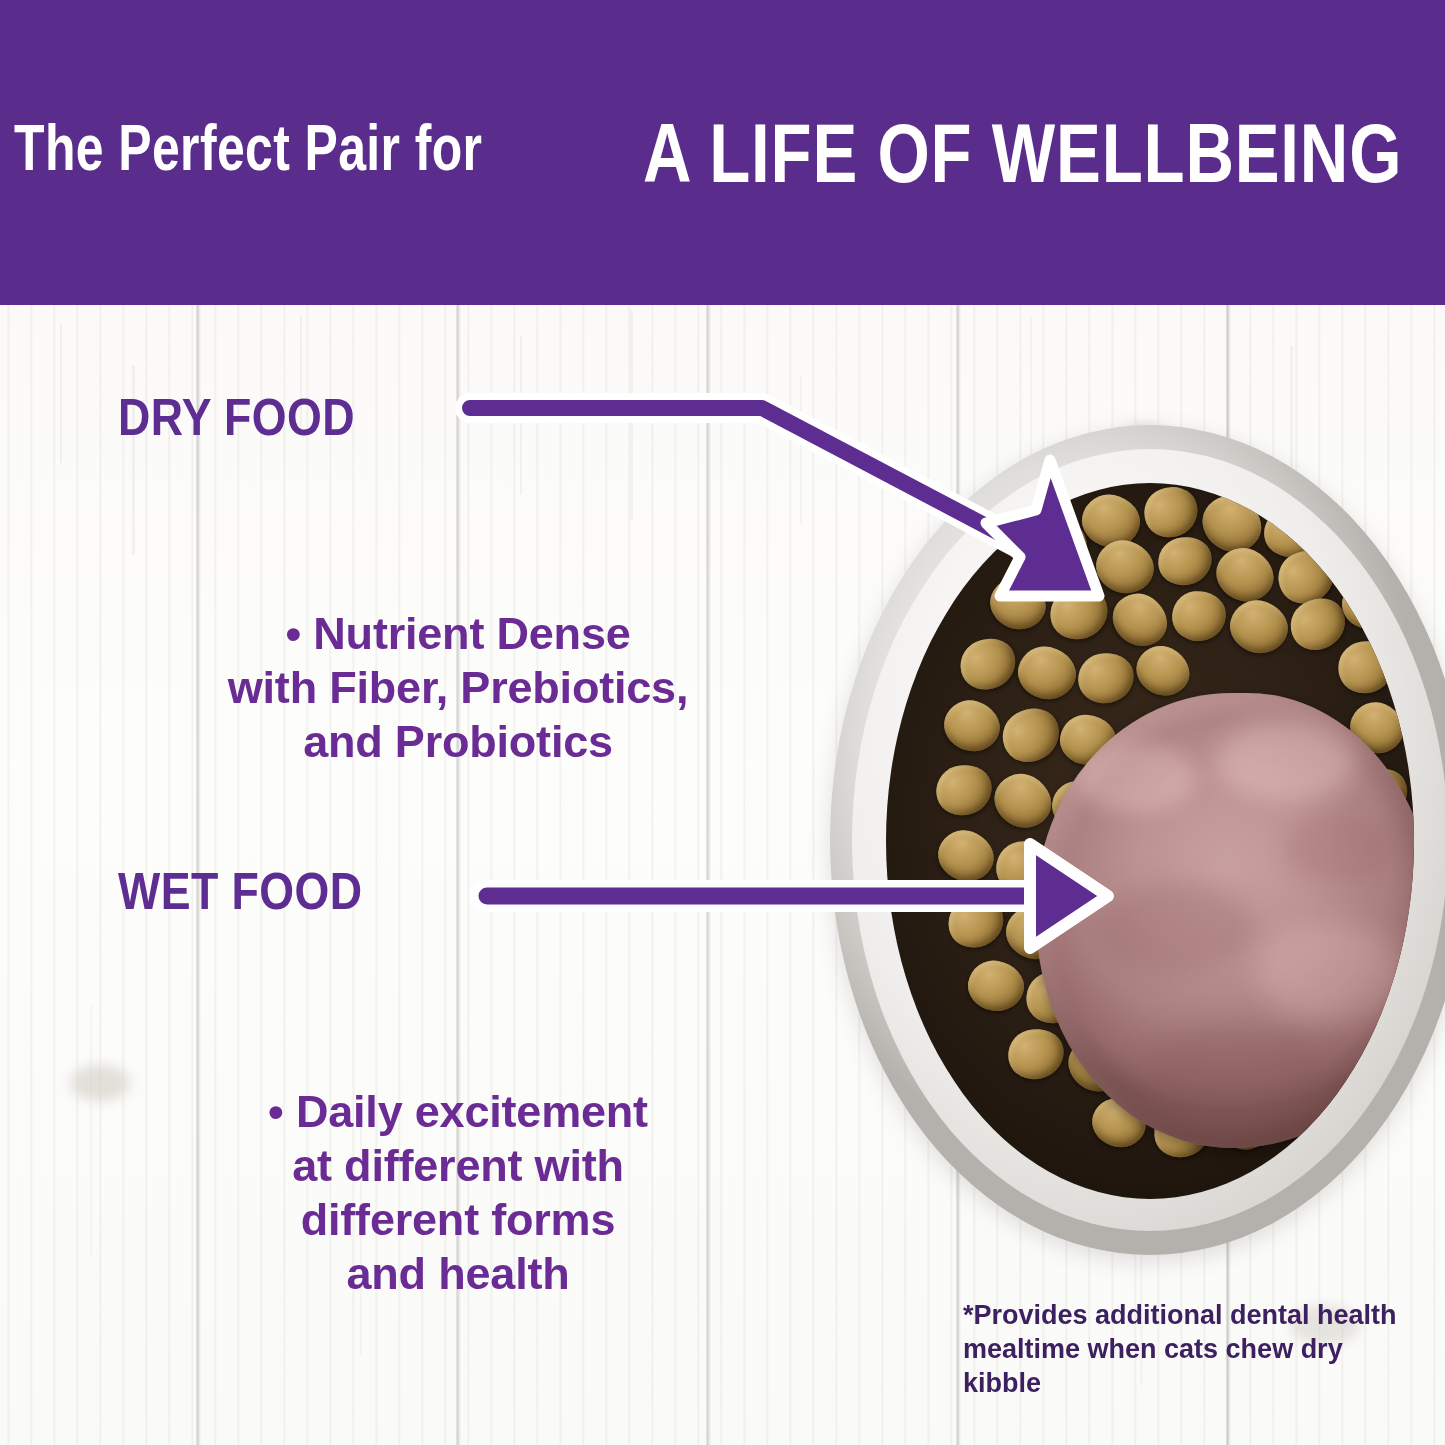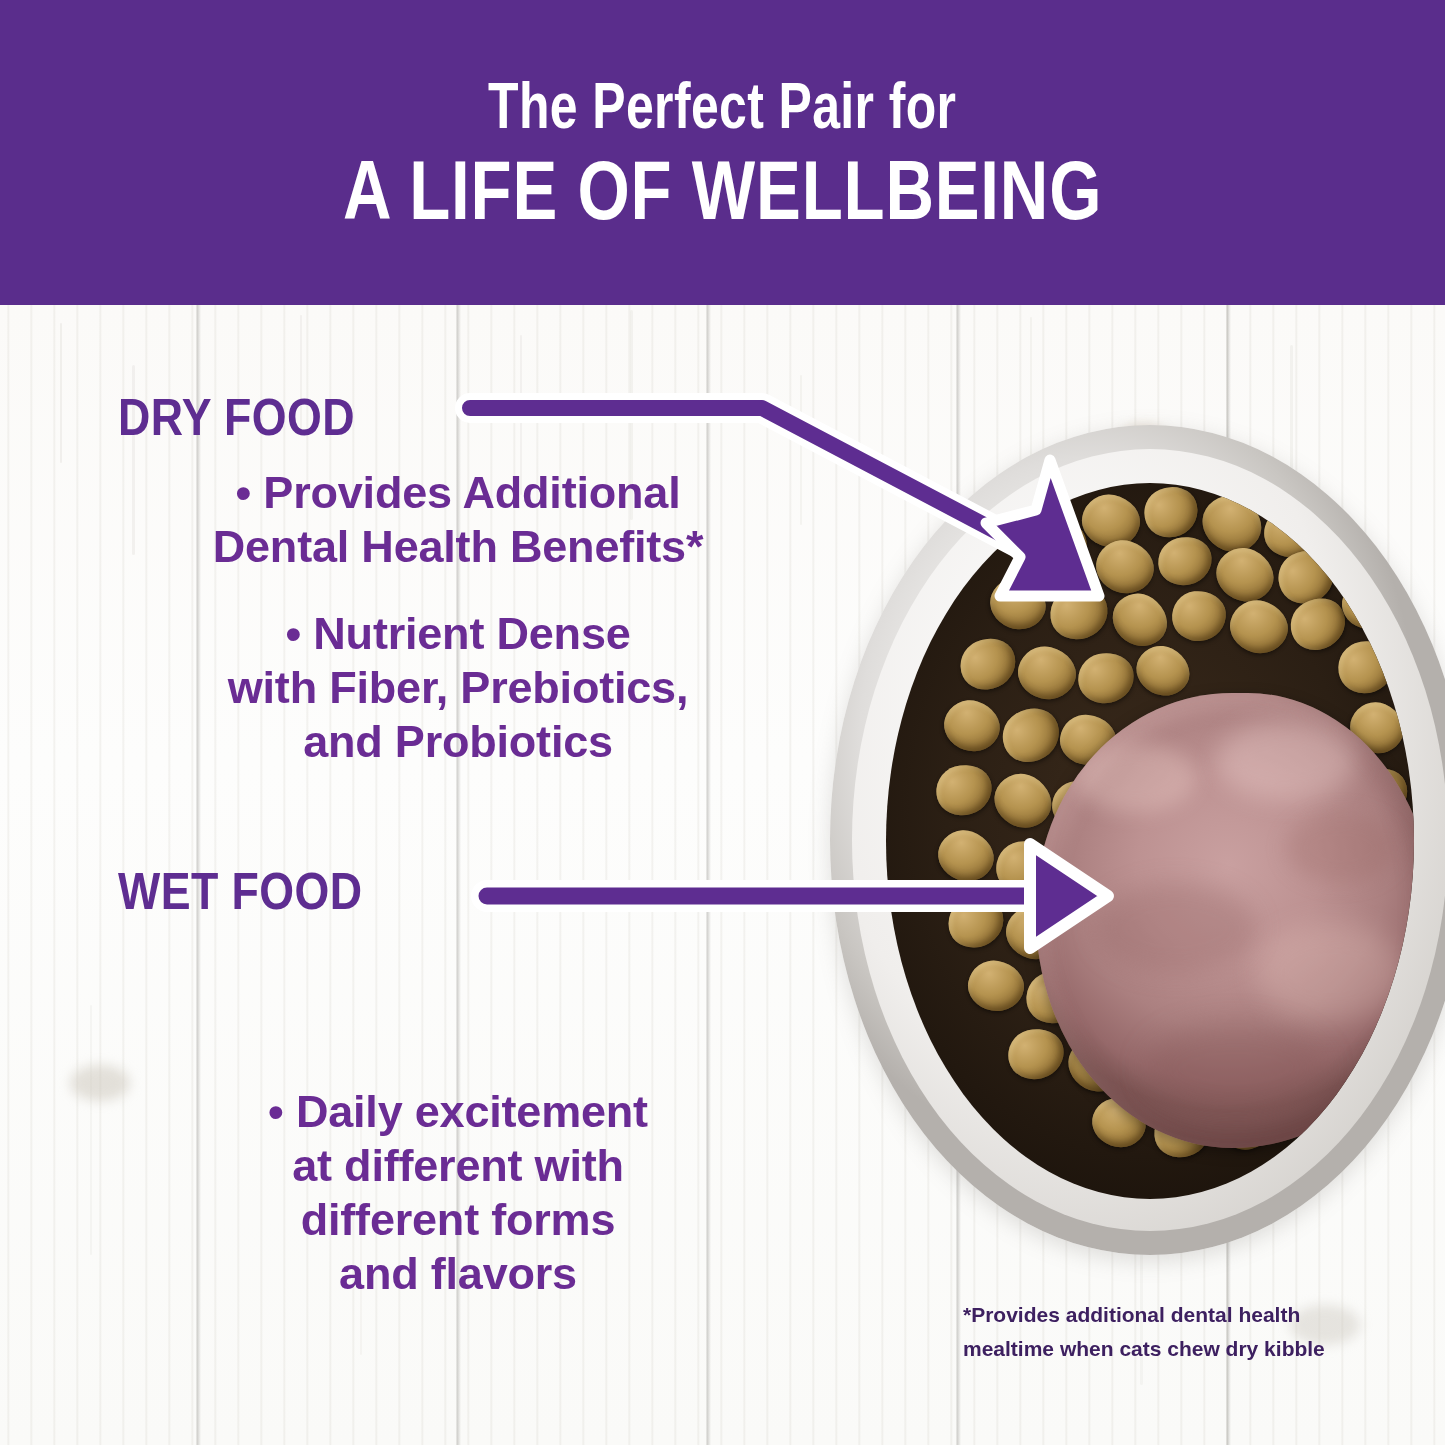--- a/index.html
+++ b/index.html
@@ -35,21 +35,21 @@
       linear-gradient(to bottom, #fbfaf8 0%, #fdfdfc 40%, #fafaf8 100%);
   }
   .grain{position:absolute;background:rgba(190,186,176,.35);border-radius:2px;}
   .smudge{position:absolute;border-radius:50%;filter:blur(6px);}
 
   
   .header{
     position:absolute;left:0;top:0;width:1445px;height:305px;
     background:#5a2d8c;
     box-sizing:border-box;
-    display:flex;flex-direction:column;align-items:center;justify-content:center;
+    display:flex;flex-direction:row;align-items:center;justify-content:center;
   }
   .title1{
     color:#ffffff;
     font-family:"Liberation Sans", sans-serif;
     font-weight:bold;
     font-size:64px;
     letter-spacing:.5px;
     transform:scaleX(.78);
     transform-origin:center;
     white-space:nowrap;
@@ -126,21 +126,21 @@
     box-shadow:inset -10px -14px 26px rgba(80,45,45,.45), inset 8px 10px 22px rgba(255,220,215,.3), 0 4px 14px rgba(0,0,0,.35);
     overflow:hidden;
   }
   .pate-tex{position:absolute;border-radius:50%;}
 
   
   .footnote{
     position:absolute;
     color:#3d2060;
     font-weight:bold;
-    font-size:21px;
+    font-size:27px;
     line-height:34px;
     text-align:left;
   }
 </style>
 </head>
 <body>
 
 <div class="canvas">
 
   <div class="wood">
@@ -250,39 +250,35 @@
       <path d="M 487 896 L 1035 896" fill="none" stroke="#ffffff" stroke-width="32" stroke-linecap="round" stroke-linejoin="round"></path>
       <path d="M 487 896 L 1035 896" fill="none" stroke="#5e2d91" stroke-width="17" stroke-linecap="round" stroke-linejoin="round"></path>
       <polygon points="1108,896 1030,948 1030,844" fill="#5e2d91" stroke="#ffffff" stroke-width="12" stroke-linejoin="round"></polygon>
     </g>
   </svg>
 
   <div class="copy">
 
     <div class="sec-head" style="left:118px;top:82px;">DRY FOOD</div>
 
-    <div class="bullet" style="left:118px;top:161px;width:680px;">
-      <div>• Provides Additional</div>
-      <div>Dental Health Benefits*</div>
-    </div>
 
     <div class="bullet" style="left:118px;top:302px;width:680px;">
       <div>• Nutrient Dense</div>
       <div>with Fiber, Prebiotics,</div>
       <div>and Probiotics</div>
     </div>
 
     <div class="sec-head" style="left:118px;top:556px;">WET FOOD</div>
 
 
     <div class="bullet" style="left:118px;top:780px;width:680px;">
       <div>• Daily excitement</div>
       <div>at different with</div>
       <div>different forms</div>
-      <div>and flavors</div>
+      <div>and health</div>
     </div>
   </div>
 
   <div class="footnote" style="left:963px;top:1298px;width:460px;">
     <div>*Provides additional dental health</div>
     <div>mealtime when cats chew dry kibble</div>
   </div>
 
 </div>
 

